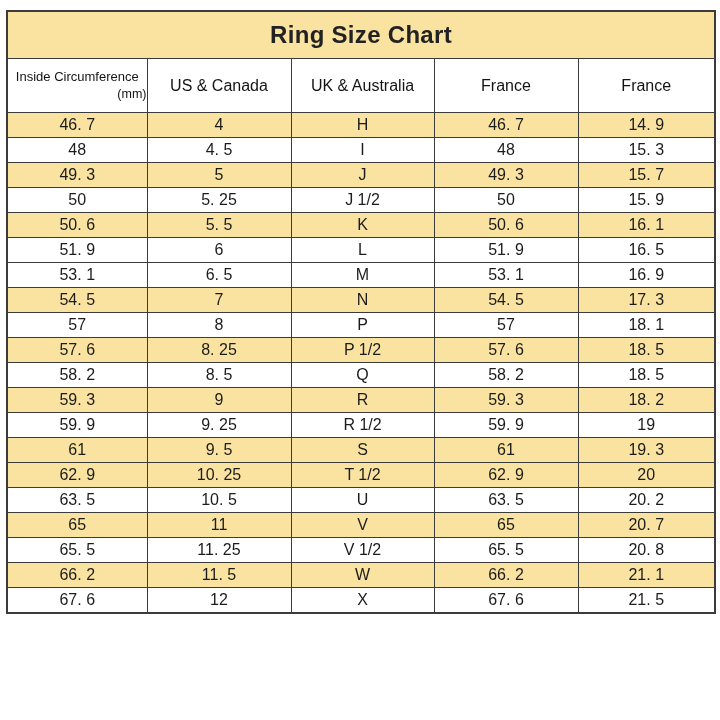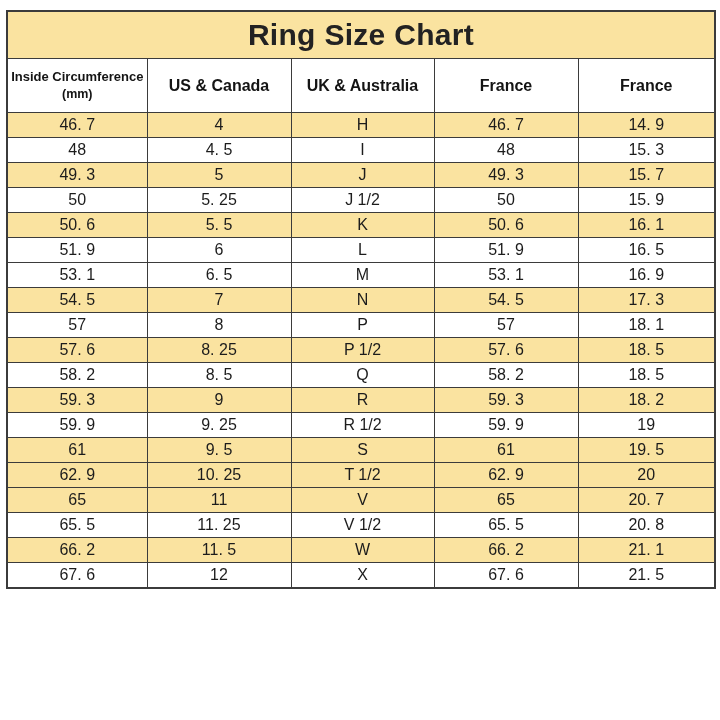--- a/index.html
+++ b/index.html
@@ -29,38 +29,39 @@
     border: 1px solid #3b3b3b;
     text-align: center;
     vertical-align: middle;
     padding: 0;
     overflow: hidden;
     white-space: nowrap;
   }
   tr.title-row th {
     background: #FAE3A0;
     height: 46px;
-    font-size: 30px;
+    font-size: 24px;
     font-weight: bold;
     color: #222222;
     letter-spacing: 0.3px;
   }
   tr.header-row th {
     background: #ffffff;
     height: 53px;
     font-size: 16px;
-    font-weight: bold;
+    font-weight: normal;
     color: #141414;
   }
   tr.header-row th.col-circ {
     font-size: 13px;
     line-height: 1.35;
   }
   tr.header-row th.col-circ .h-sub {
     font-size: 12.5px;
+    text-align: right;
   }
   tbody.ring-body td {
     height: 24px;
     font-size: 16px;
     background: #ffffff;
     color: #1c1c1c;
   }
   tbody.ring-body tr.yellow td {
     background: #FAE3A0;
     margin-top: 32px;
@@ -183,29 +184,36 @@
           <td>9. 25</td>
           <td>R 1/2</td>
           <td>59. 9</td>
           <td>19</td>
         </tr>
         <tr class="yellow">
           <td>61</td>
           <td>9. 5</td>
           <td>S</td>
           <td>61</td>
-          <td>19. 5</td>
+          <td>19. 3</td>
         </tr>
         <tr class="yellow">
           <td>62. 9</td>
           <td>10. 25</td>
           <td>T 1/2</td>
           <td>62. 9</td>
           <td>20</td>
         </tr>
+        <tr>
+          <td>63. 5</td>
+          <td>10. 5</td>
+          <td>U</td>
+          <td>63. 5</td>
+          <td>20. 2</td>
+        </tr>
         <tr class="yellow">
           <td>65</td>
           <td>11</td>
           <td>V</td>
           <td>65</td>
           <td>20. 7</td>
         </tr>
         <tr>
           <td>65. 5</td>
           <td>11. 25</td>

